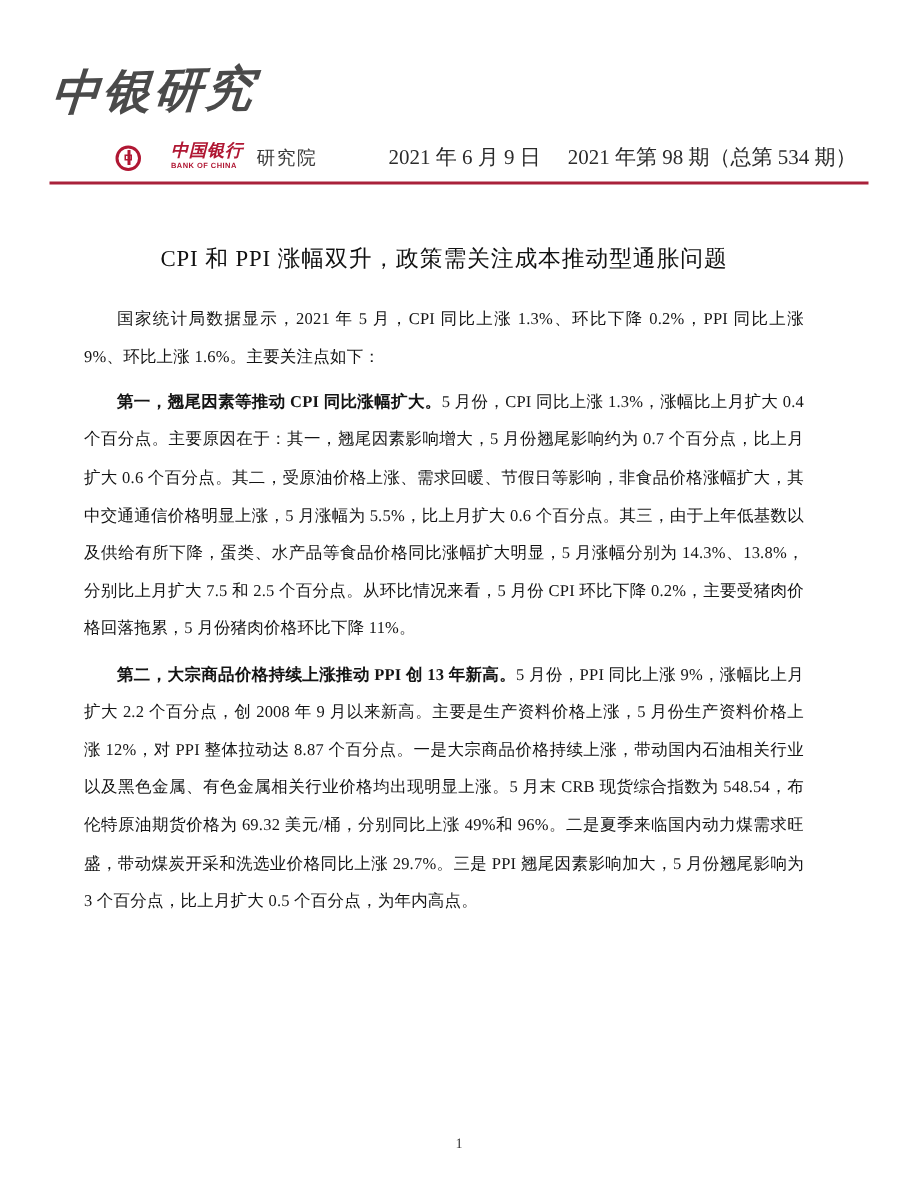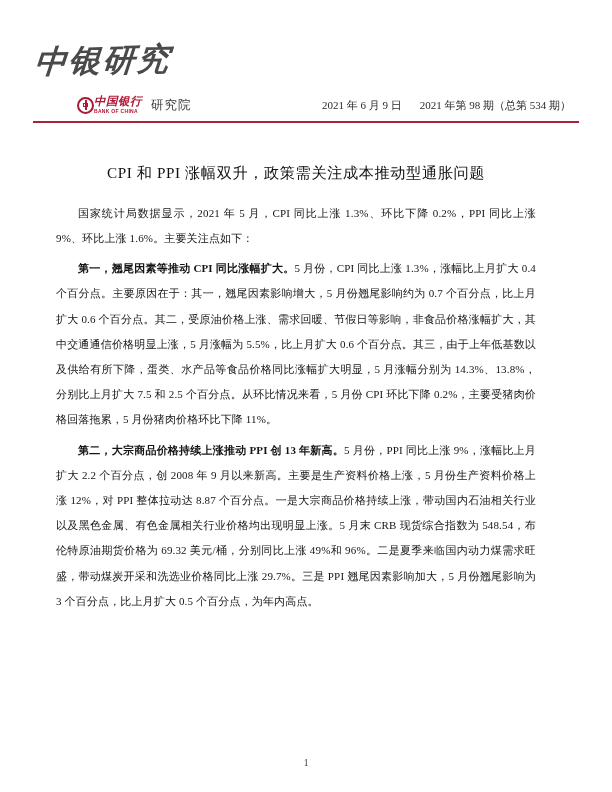--- a/index.html
+++ b/index.html
@@ -74,21 +74,21 @@
 
   .boc-block {
     display: flex;
     align-items: center;
     gap: 9px;
   }
 
   .boc-logo-wrap {
     display: flex;
     align-items: center;
-    gap: 0;
+    gap: 20px;
     padding-left: 44px;
   }
 
   .boc-emblem {
     width: 17px;
     height: 17px;
     border-radius: 50%;
     border: 2.2px solid #b01733;
     position: relative;
     box-sizing: border-box;
@@ -142,21 +142,21 @@
   .institute {
     font-family: Liberation Sans, sans-serif;
     font-size: 12.5px;
     color: #3a3a3a;
     letter-spacing: 1px;
     white-space: nowrap;
   }
 
   .issue-line {
     font-family: "Liberation Serif", "DejaVu Serif", serif;
-    font-size: 11px;
+    font-size: 14px;
     color: #2b2b2b;
     white-space: nowrap;
     display: flex;
     gap: 18px;
     padding-right: 8px;
   }
 
   .rule {
     margin: 7px 33px 0 33px;
     height: 2.4px;

